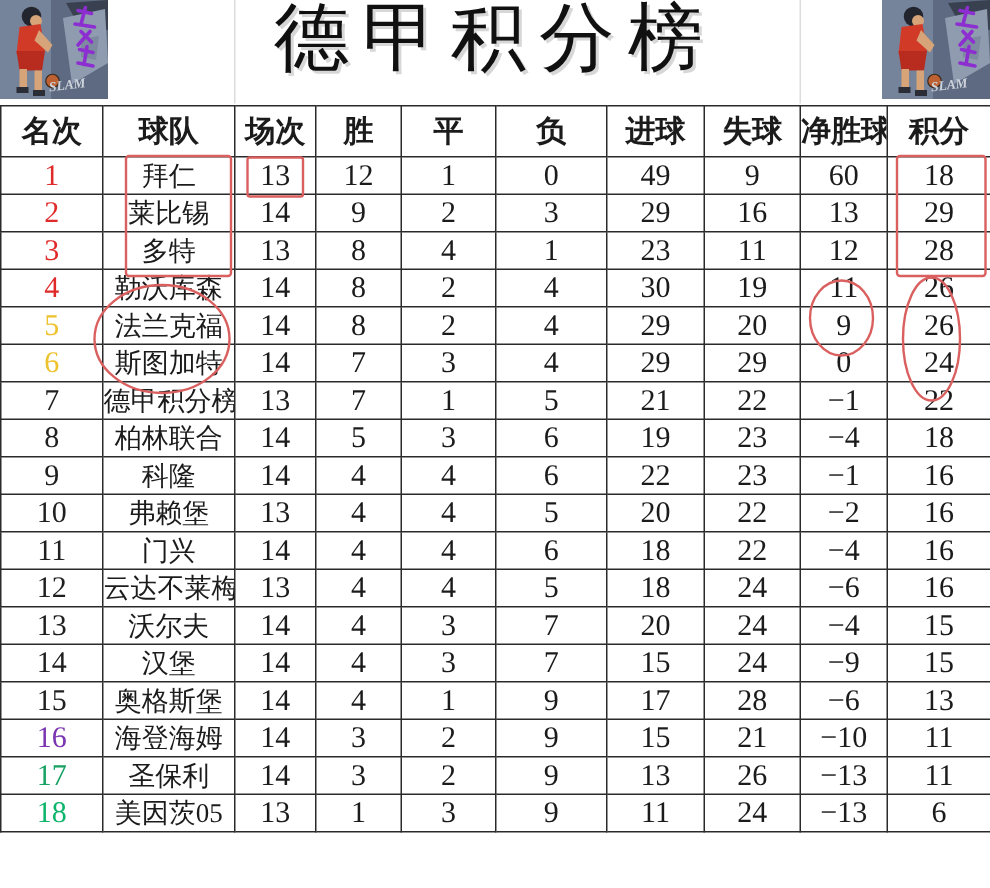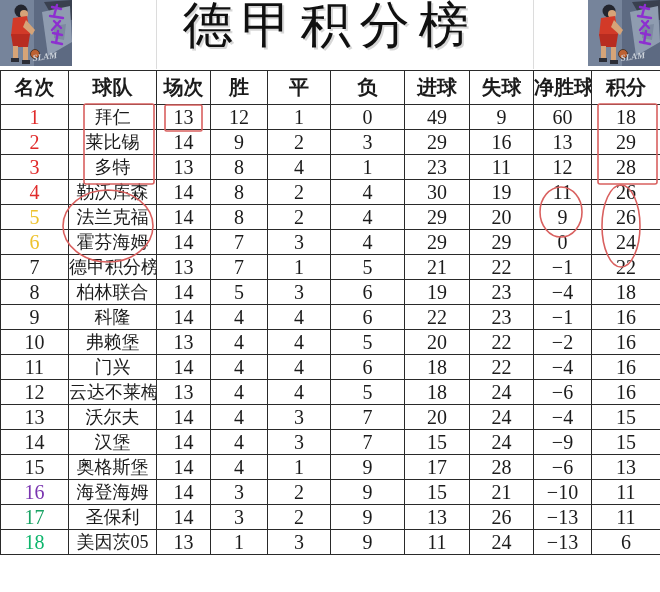--- a/index.html
+++ b/index.html
@@ -195,21 +195,21 @@
     <td>8</td>
     <td>2</td>
     <td>4</td>
     <td>29</td>
     <td>20</td>
     <td>9</td>
     <td>26</td>
   </tr>
         <tr>
     <td class="rank" style="color: rgb(238, 194, 46);">6</td>
-    <td class="team">霍芬海姆</td>
+    <td class="team">斯图加特</td>
     <td>14</td>
     <td>7</td>
     <td>3</td>
     <td>4</td>
     <td>29</td>
     <td>29</td>
     <td>0</td>
     <td>24</td>
   </tr>
         <tr>

